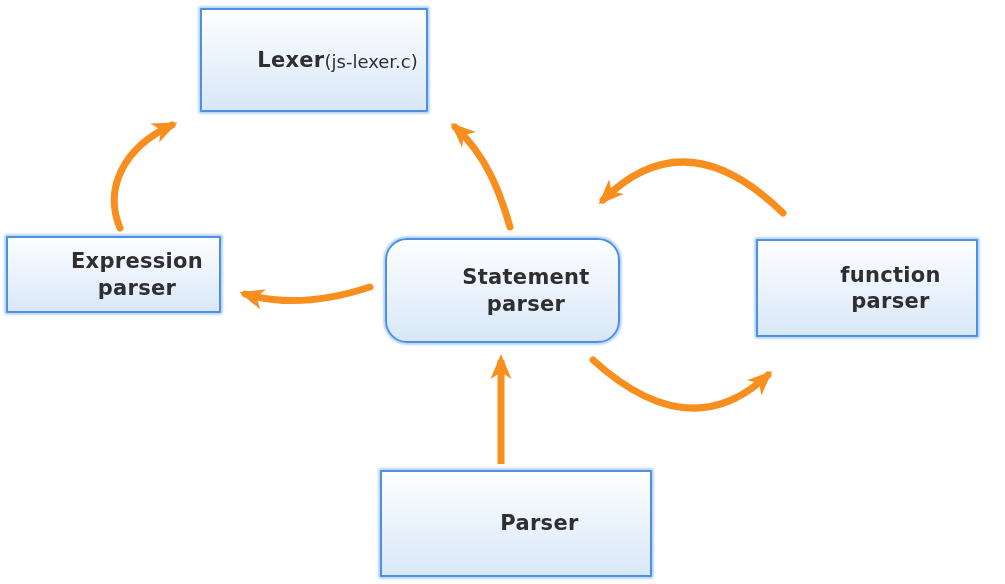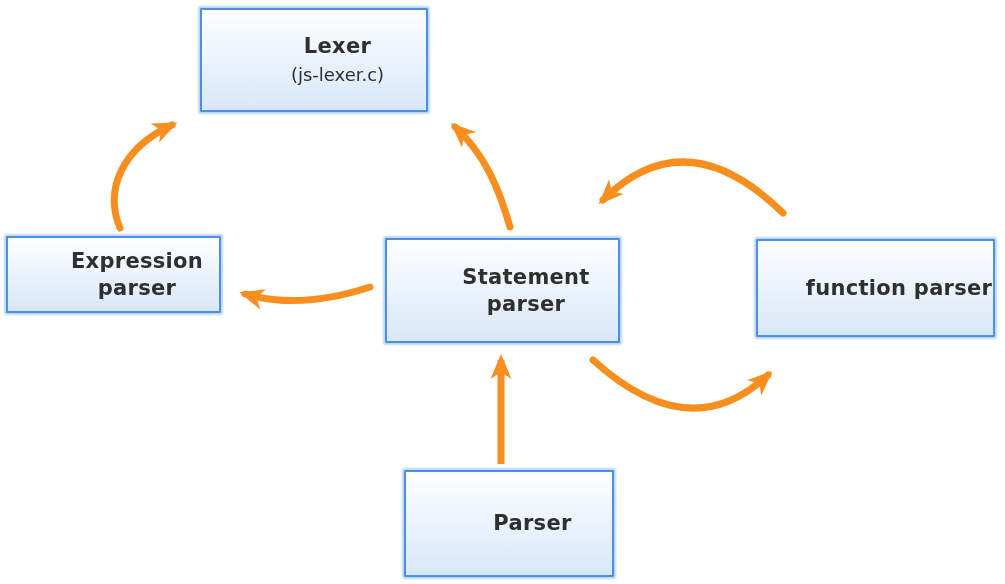--- a/index.html
+++ b/index.html
@@ -23,21 +23,21 @@
     height: 584px;
   }
   .node {
     position: absolute;
     box-sizing: border-box;
     border: 2px solid #4D8FE3;
     box-shadow: 0 0 2px 2px #BBD7F4;
     background: linear-gradient(to bottom, #FDFEFF 0%, #EDF4FC 45%, #D8E7F8 100%);
     border-radius: 1px;
     display: flex;
-    flex-direction: column;
+    flex-direction: row;
     align-items: center;
     justify-content: center;
     text-align: center;
     color: #2F2F2F;
     padding-left: 47px;
   }
   .node .title {
     font-size: 21px;
     font-weight: bold;
     line-height: 1.25;
@@ -47,23 +47,23 @@
     max-width: 150px;
   }
   .node .subtitle {
     font-size: 18px;
     font-weight: normal;
     line-height: 1.35;
     margin-top: 4px;
   }
   .node-lexer              { left: 200px; top: 8px;   width: 228px; height: 104px; }
   .node-expression-parser  { left: 6px;  top: 236px; width: 215px; height: 77px; }
-  .node-statement-parser   { left: 385px; top: 238px; width: 235px; height: 105px; }
-  .node-function-parser    { left: 756px; top: 239px; width: 239px; height: 98px;  }
-  .node-parser             { left: 404px; top: 470px; width: 210px; height: 107px; }
+  .node-statement-parser   { left: 385px; top: 238px; width: 235px; height: 105px; border-radius: 22px; }
+  .node-function-parser    { left: 756px; top: 239px; width: 222px; height: 98px;  }
+  .node-parser             { left: 380px; top: 470px; width: 272px; height: 107px; }
   .node-parser .subtitle   { margin-top: 6px; }
 </style>
 </head>
 <body>
 
 <div class="canvas">
 
   <svg class="arrow-layer" viewBox="0 0 1005 584" xmlns="http://www.w3.org/2000/svg">
     <defs>
       <marker id="ah" markerUnits="userSpaceOnUse" markerWidth="26" markerHeight="24" refX="19" refY="12" orient="auto">

